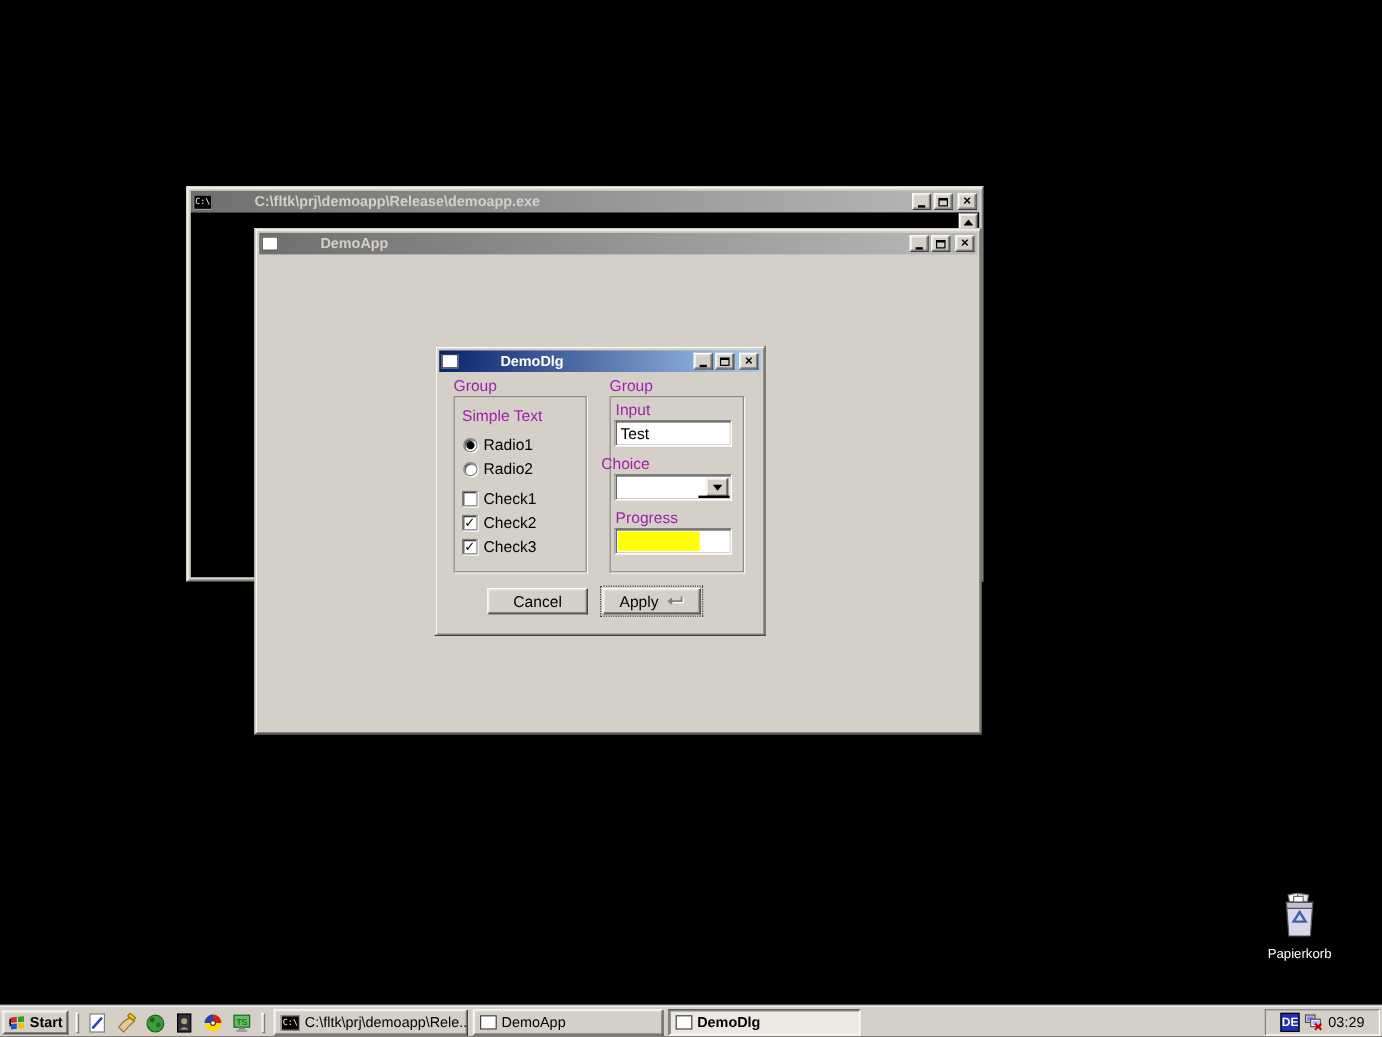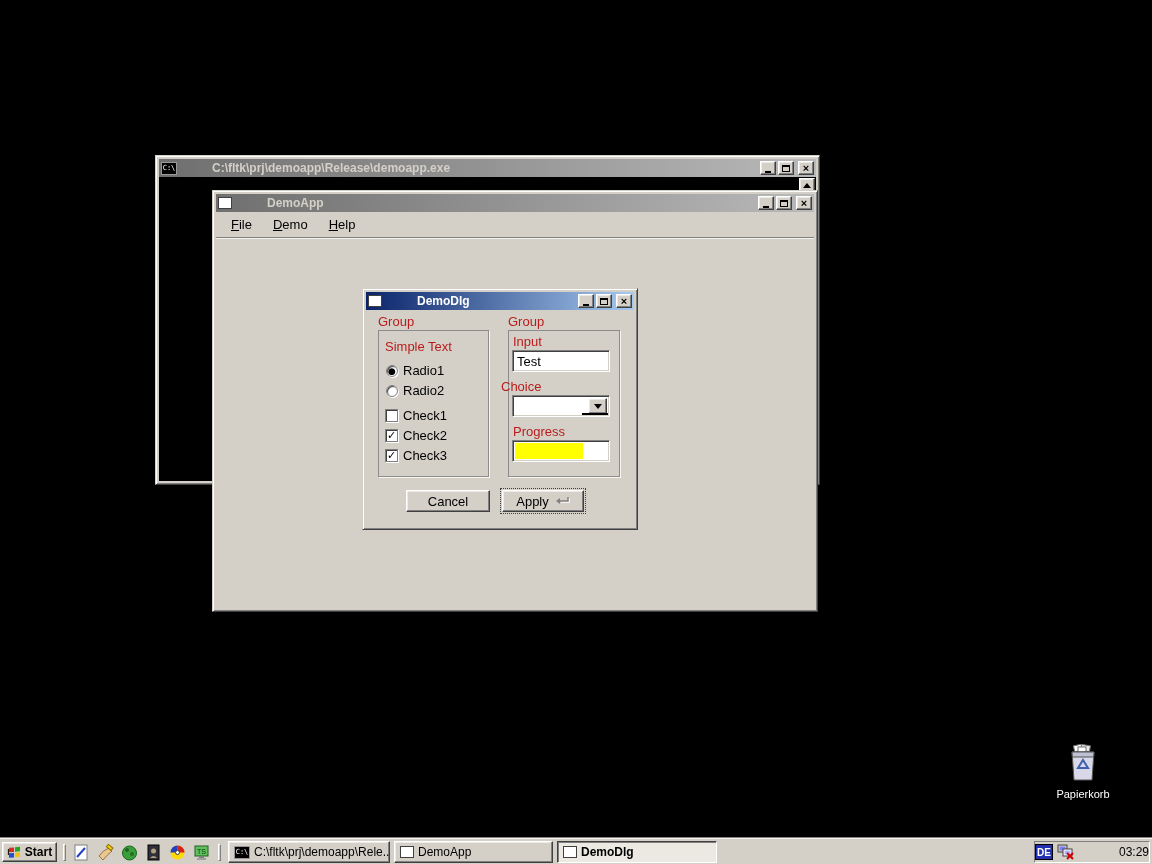--- a/index.html
+++ b/index.html
@@ -56,21 +56,21 @@
   
   #app-win { left:212px; top:190px; width:606px; height:422px; }
   #menubar { position:absolute; left:3px; right:3px; top:21px; height:26px; background:#d4d0c8;
     display:flex; align-items:center; padding-left:13px; gap:17px;
     border-bottom:1px solid #808080; box-shadow:0 1px 0 #f5f4f0; }
   .menu-item { font-size:13px; color:#000; padding:1px 2px; }
   .menu-item u { text-decoration:underline; }
 
   
   #dlg { left:362px; top:288px; width:276px; height:242px; }
-  .dlg-label { position:absolute; font-size:13px; color:#b91c1c; white-space:nowrap; }
+  .dlg-label { position:absolute; font-size:13px; color:#a21caf; white-space:nowrap; }
   .group-frame { position:absolute; border:1px solid #8c8c8c; box-shadow:1px 1px 0 #f8f7f4; }
 
   .opt-row { position:absolute; display:flex; align-items:center; gap:5px; font-size:13px; color:#000; }
   .radio { width:12px; height:12px; border-radius:50%; background:#fff;
     border:1px solid #808080; box-shadow: inset 1px 1px 1px #404040, 1px 1px 0 #fff;
     display:flex; align-items:center; justify-content:center; }
   .radio .dot { font-family:"DejaVu Sans",sans-serif; font-size:9px; line-height:10px; color:#000; }
   .checkbox { width:13px; height:13px; background:#fff;
     border:1px solid #808080; box-shadow: inset 1px 1px 0 #404040, 1px 1px 0 #fff;
     display:flex; align-items:center; justify-content:center; }
@@ -101,23 +101,23 @@
     border-top:1px solid #f5f4f0; box-shadow:0 -1px 0 #808080; display:flex; align-items:center; }
   #start-btn { position:absolute; left:2px; top:3px; width:55px; height:20px;
     display:flex; align-items:center; justify-content:center; gap:3px;
     font-size:12px; font-weight:bold; color:#000; }
   .grip { position:absolute; top:5px; width:3px; height:17px; background:#d4d0c8;
     border:1px solid; border-color:#fff #808080 #808080 #fff; }
   .ql-icon { position:absolute; top:4px; width:19px; height:19px; display:flex; align-items:center; justify-content:center; }
   .task-btn { position:absolute; top:2px; height:22px; display:flex; align-items:center; gap:4px;
     padding:0 5px; font-size:12px; color:#000; overflow:hidden; white-space:nowrap; }
   .task-btn.active { font-weight:bold; }
-  #tray { position:absolute; right:2px; top:2px; width:116px; height:22px;
+  #tray { position:absolute; right:2px; top:2px; width:96px; height:22px;
     border:1px solid; border-color:#808080 #fff #fff #808080; background:#d4d0c8;
-    display:flex; align-items:center; gap:4px; padding:0 0; }
+    display:flex; align-items:center; gap:4px; padding:0 12px; }
   #kbd-ind { width:18px; height:16px; background:#2030b0; color:#fff; font-size:10px; font-weight:bold;
     display:flex; align-items:center; justify-content:center; border:1px solid #000; }
   #clock { margin-left:auto; font-size:12px; color:#000; }
 </style>
 </head>
 <body>
 
 <div class="win-frame" id="console-win">
   <div class="titlebar inactive">
     <span class="dos-icon">C:\</span>
@@ -149,25 +149,20 @@
       <span class="tbtn btn3d">
           <span class="g-min"></span>
         </span>
       <span class="tbtn btn3d">
           <span class="g-max"></span>
         </span>
       <span class="tbtn btn3d close-gap">
           <span>×</span>
         </span>
     </span>
-  </div>
-  <div id="menubar">
-    <span class="menu-item"><u>F</u><span>ile</span></span>
-    <span class="menu-item"><u>D</u><span>emo</span></span>
-    <span class="menu-item"><u>H</u><span>elp</span></span>
   </div>
 </div>
 
 <div class="win-frame" id="dlg">
   <div class="titlebar active">
     <span class="mini-win"><span class="bar"></span></span>
     <span class="title">DemoDlg</span>
     <span class="tb-buttons">
       <span class="tbtn btn3d">
           <span class="g-min"></span>

